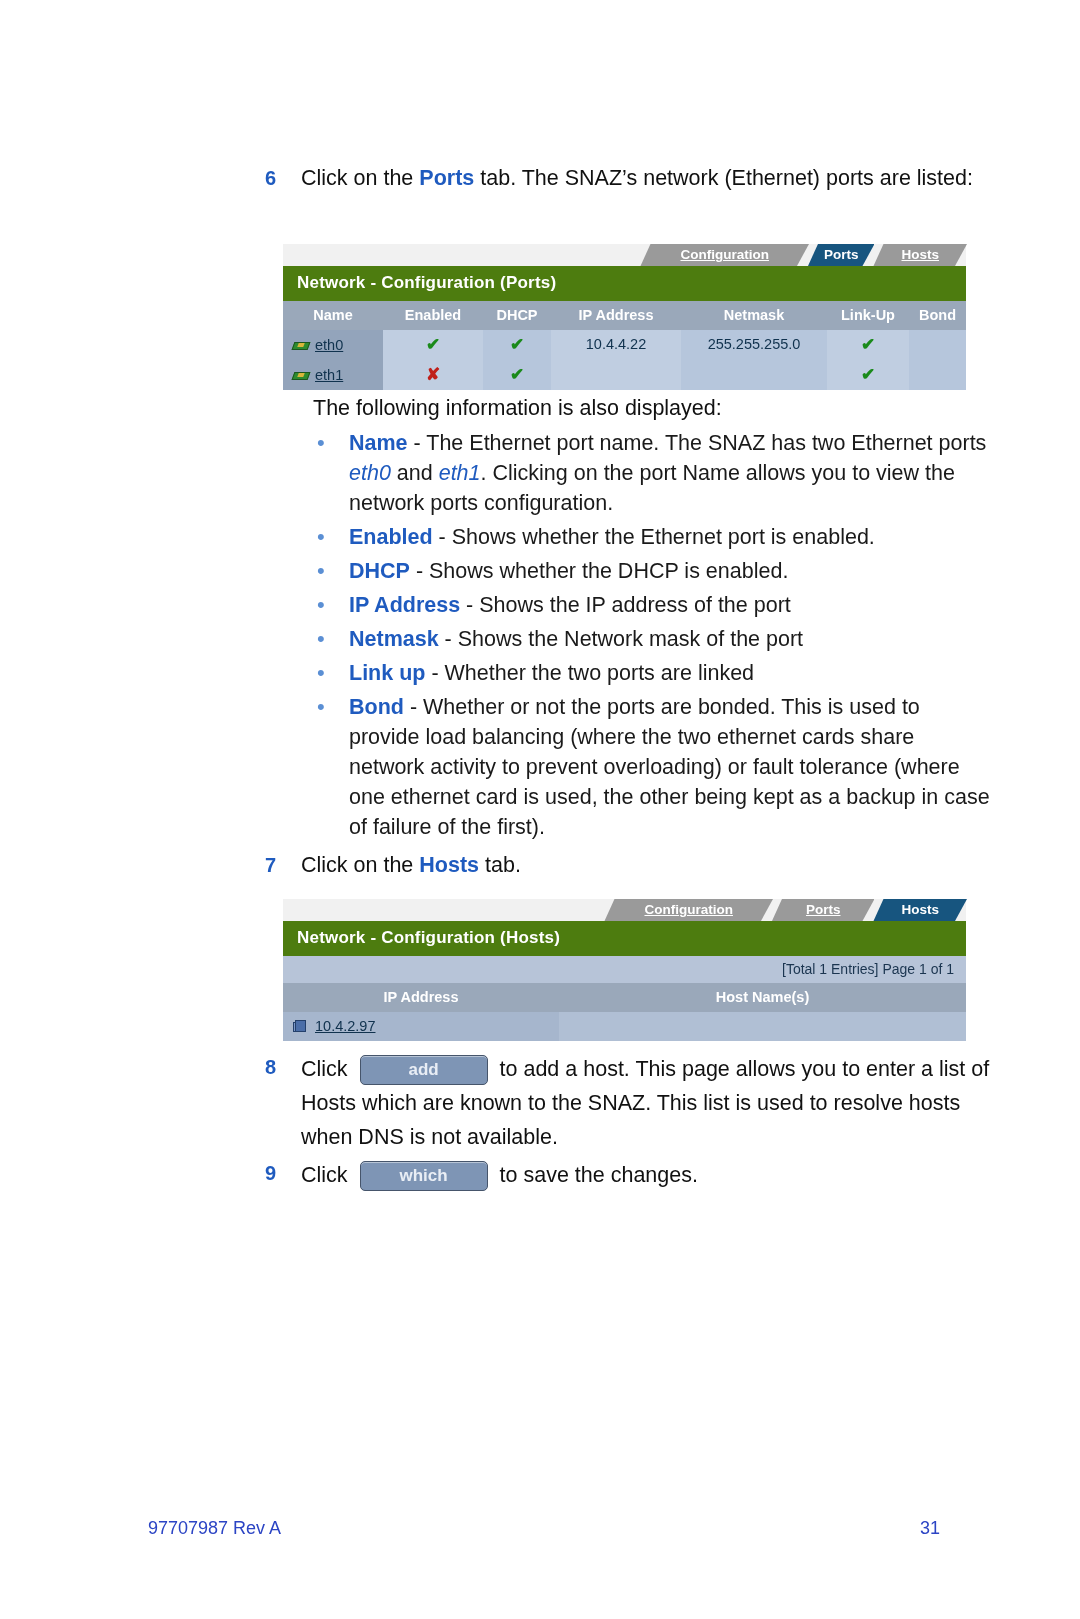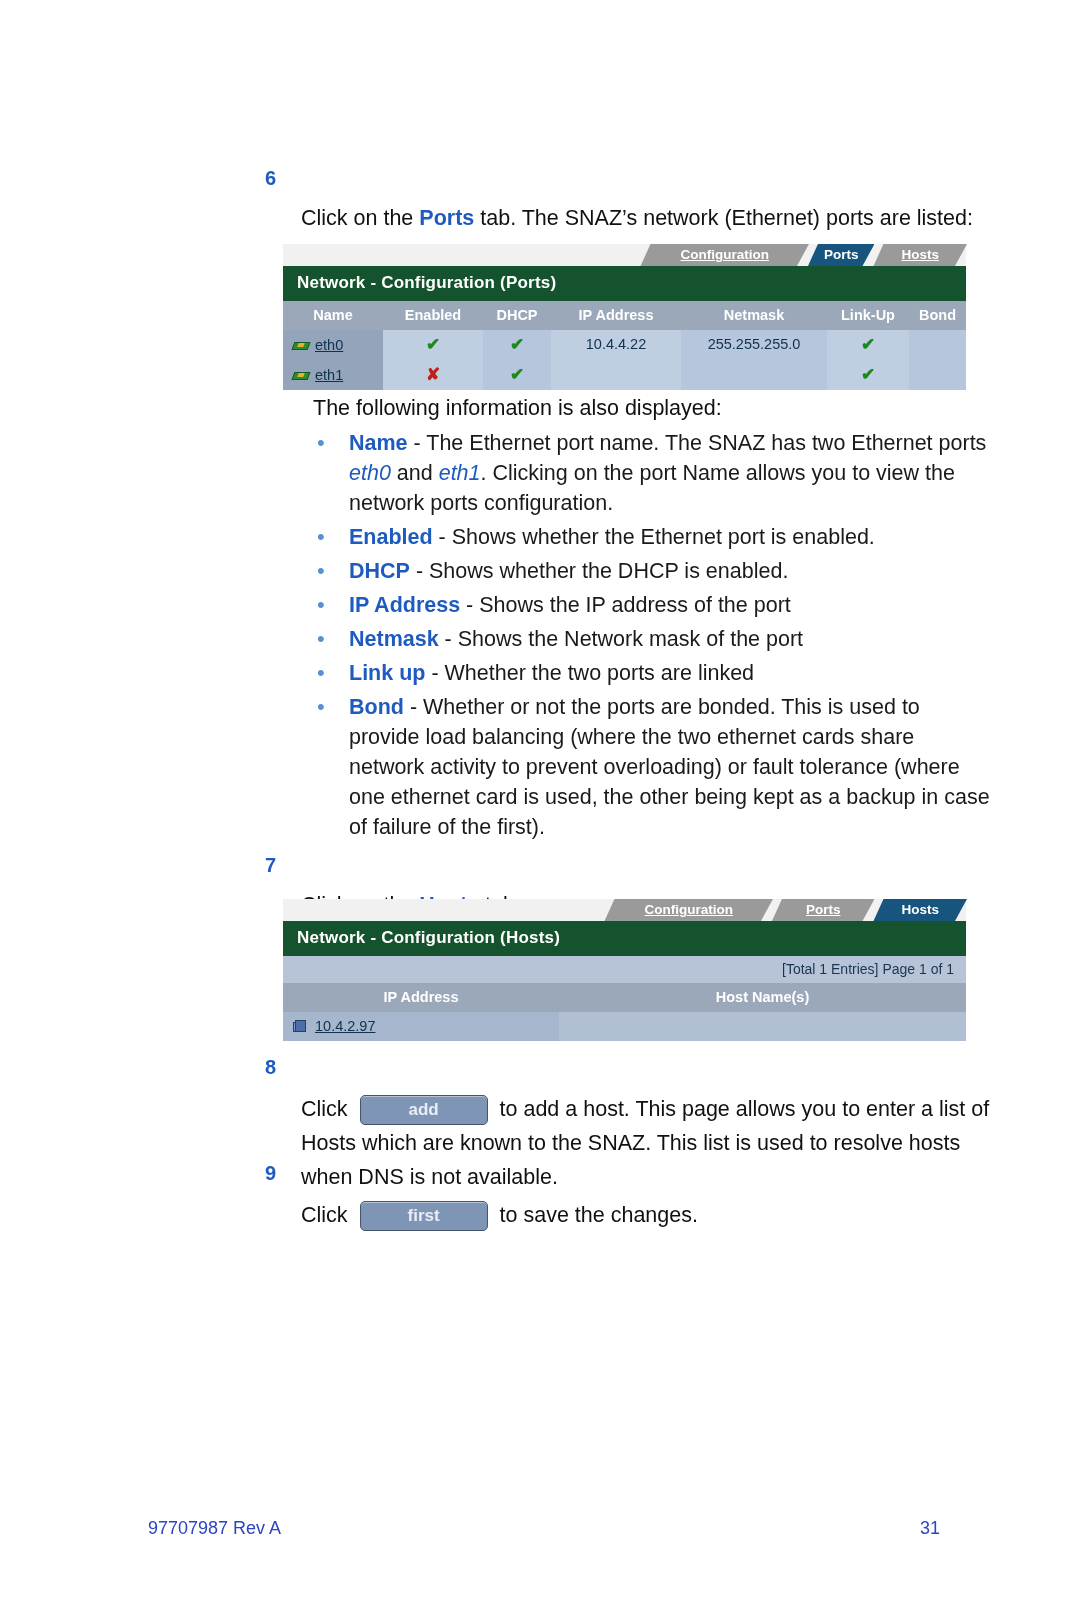--- a/index.html
+++ b/index.html
@@ -29,21 +29,20 @@
     width:36px;
     flex:0 0 36px;
     text-align:left;
     line-height:30px;
   }
   .step-body {
     font-size:21.5px;
     line-height:30px;
     color:#111;
     flex:1 1 auto;
-    margin-top:40px;
   }
   b.blue { color:#1f5bbf; font-weight:bold; }
   i.blue { color:#1f5bbf; font-style:italic; font-weight:normal; }
 
   .para {
     font-size:21.5px;
     line-height:30px;
     color:#111;
   }
   .bullet {
@@ -88,21 +87,21 @@
     padding:0 16px;
     margin-right:-1px;
     
     clip-path: polygon(10px 0, 100% 0, calc(100% - 12px) 100%, 0 100%);
   }
   .tab.wide { padding:0 40px; }
   .tab.active { background:#17557f; color:#ffffff; }
   .tab u { text-decoration:underline; }
 
   .ui-title {
-    background:#14532d;
+    background:#4d7c0f;
     color:#ffffff;
     font-size:17px;
     font-weight:bold;
     padding:7px 14px 8px 14px;
     letter-spacing:0.2px;
   }
   .ui-title.hosts { }
 
   .ui-colhead {
     display:flex;
@@ -359,21 +358,21 @@
   <div style="position:absolute; left:265px; top:1052px; width:730px;">
     <div class="step">
       <div class="step-num">8</div>
       <div class="step-body" style="line-height:34px;"><span>Click </span><span class="uibtn">add</span><span> to add a host. This page allows you to enter a list of Hosts which are known to the SNAZ. This list is used to resolve hosts when DNS is not available.</span></div>
     </div>
   </div>
 
   <div style="position:absolute; left:265px; top:1158px; width:730px;">
     <div class="step">
       <div class="step-num">9</div>
-      <div class="step-body" style="line-height:34px;"><span>Click </span><span class="uibtn">first</span><span> to save the changes.</span></div>
+      <div class="step-body" style="line-height:34px;"><span>Click </span><span class="uibtn">which</span><span> to save the changes.</span></div>
     </div>
   </div>
 
   <div class="footer">
     <div>97707987 Rev A</div>
     <div>31</div>
   </div>
 
 </div>
 

